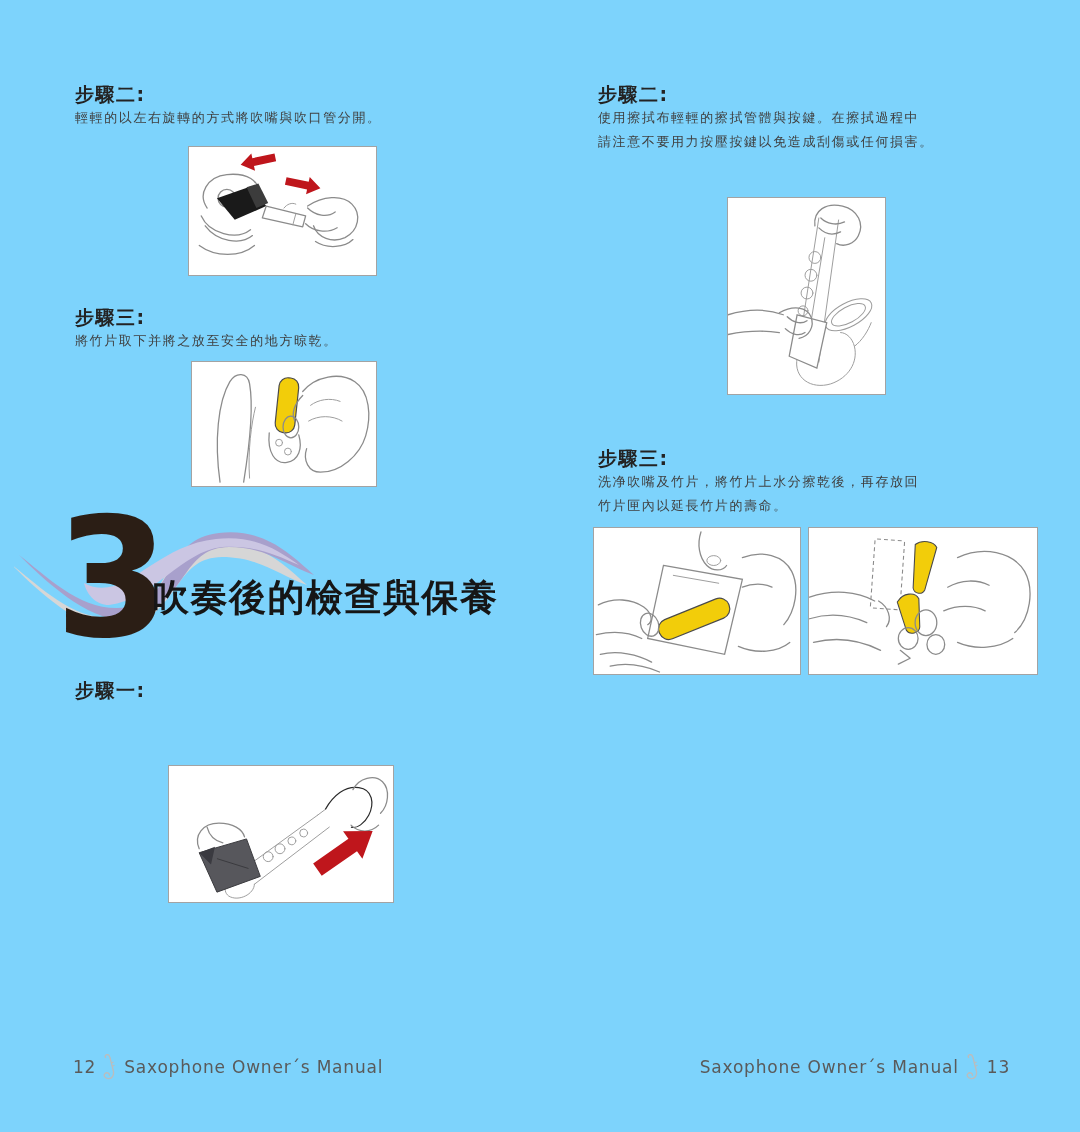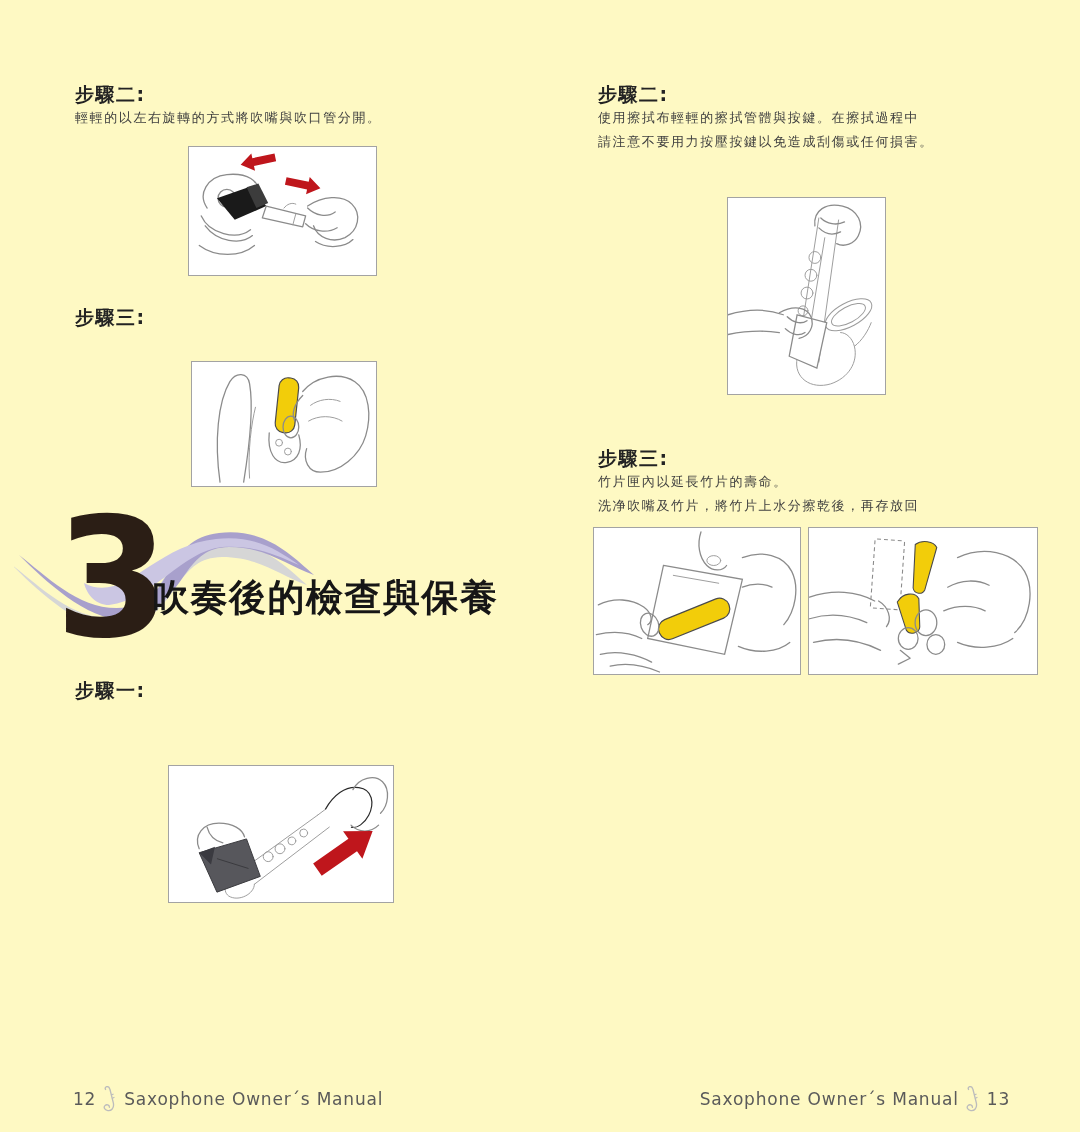--- a/index.html
+++ b/index.html
@@ -14,38 +14,38 @@
     --line-art:#8b8b8b;
     --line-art-light:#bcbcbc;
     --box-border:#a3a3a3;
     --footer-ink:#5a5a5a;
     --cloth-dark:#57575c;
     --mouthpiece-dark:#1a1a1a;
   }
   *{margin:0;padding:0;box-sizing:border-box}
   html,body{background:#fff}
   body{font-family:"DejaVu Sans","Liberation Sans",sans-serif;}
-  .page{position:relative;width:1080px;height:1132px;background:#fef9c3;overflow:hidden;}
+  .page{position:relative;width:1080px;height:1132px;background:#7dd3fc;overflow:hidden;}
 
   .step{position:absolute;}
   .step-heading{font-size:19px;font-weight:700;color:var(--heading-ink);letter-spacing:1.5px;line-height:24px;}
   .step-line{font-size:13px;color:var(--ink);letter-spacing:1.6px;line-height:23.5px;}
 
   .fig{position:absolute;border:1px solid var(--box-border);background:#fff;}
   .fig svg{display:block;width:100%;height:100%;}
   .la{fill:none;stroke:var(--line-art);stroke-width:1.3;stroke-linecap:round;stroke-linejoin:round;}
   .la-thin{fill:none;stroke:#9c9c9c;stroke-width:1;stroke-linecap:round;stroke-linejoin:round;}
   .la-dark{fill:none;stroke:#2a2a2a;stroke-width:1.2;}
 
   .section-header{position:absolute;left:0;top:505px;width:540px;height:180px;}
   .swoosh{position:absolute;left:14px;top:8px;width:480px;height:160px;}
   .section-number{position:absolute;left:55px;top:-8px;font-size:165px;line-height:1;font-weight:800;color:var(--section-ink);}
   .section-title{position:absolute;left:152px;top:68px;font-size:37px;font-weight:600;color:#161616;letter-spacing:1.5px;white-space:nowrap;}
 
-  .footer{position:absolute;top:1084px;height:30px;display:flex;align-items:center;gap:4px;
+  .footer{position:absolute;top:1052px;height:30px;display:flex;align-items:center;gap:4px;
           font-size:17px;color:var(--footer-ink);letter-spacing:0.8px;}
   .footer-left{left:73px;}
   .footer-right{right:70px;justify-content:flex-end;}
   .sax-icon{width:20px;height:27px;}
   .pagenum{font-size:17px;color:var(--footer-ink);}
 </style>
 </head>
 <body>
 
 <div class="page">
@@ -79,20 +79,21 @@
       <path class="la" d="M118,78 C126,86 140,88 150,82"></path>
       <path class="la" d="M128,96 C140,104 158,102 166,94"></path>
 
       <use href="#arr" fill="var(--arrow-red)" transform="translate(52,18) rotate(-12)"></use>
       <use href="#arr" fill="var(--arrow-red)" transform="translate(133,42) rotate(192)"></use>
     </svg>
   </figure>
 
   <div class="step" style="left:75px;top:305px">
     <div class="step-heading">步驟三:</div>
+    <div class="step-line">將竹片取下并將之放至安全的地方晾乾。</div>
   </div>
 
   <figure class="fig" style="left:191px;top:361px;width:186px;height:126px">
     <svg viewBox="0 0 186 126">
 
       <path class="la" d="M28,122 C22,80 26,40 38,20 C44,10 56,10 58,22 C62,45 58,85 52,122"></path>
       <path class="la-thin" d="M58,118 C56,90 60,62 64,46"></path>
 
       <path class="la" d="M78,72 C76,92 84,104 96,102 C108,100 112,88 108,74"></path>
       <circle class="la-thin" cx="88" cy="82" r="3.5"></circle>
@@ -192,22 +193,22 @@
       <path class="la" d="M0,118 C20,112 40,112 56,118"></path>
       <path class="la" d="M0,138 C20,134 38,134 52,136"></path>
       <path class="la" d="M52,116 C66,108 80,110 84,120 C88,130 82,140 72,142"></path>
       <path class="la" d="M60,120 C66,126 74,128 80,124"></path>
       <path class="la" d="M58,132 C64,138 72,140 78,136"></path>
     </svg>
   </figure>
 
   <div class="step" style="left:598px;top:446px">
     <div class="step-heading">步驟三:</div>
+    <div class="step-line">洗净吹嘴及竹片，將竹片上水分擦乾後，再存放回</div>
     <div class="step-line">竹片匣內以延長竹片的壽命。</div>
-    <div class="step-line">洗净吹嘴及竹片，將竹片上水分擦乾後，再存放回</div>
   </div>
 
   <figure class="fig" style="left:593px;top:527px;width:208px;height:148px">
     <svg viewBox="0 0 208 148">
 
       <polygon points="70,38 150,52 132,128 54,112" fill="#fff" stroke="var(--line-art)" stroke-width="1.3"></polygon>
       <path class="la-thin" d="M80,48 L126,56"></path>
 
       <path class="la" d="M108,4 C104,16 106,30 114,38 C120,44 130,44 134,38"></path>
       <ellipse class="la-thin" cx="121" cy="33" rx="7" ry="5"></ellipse>

